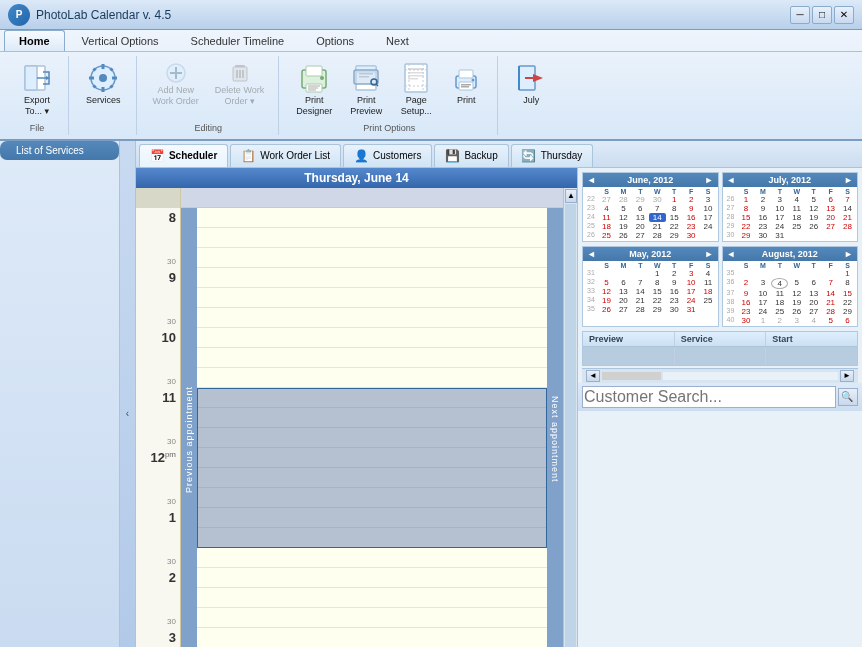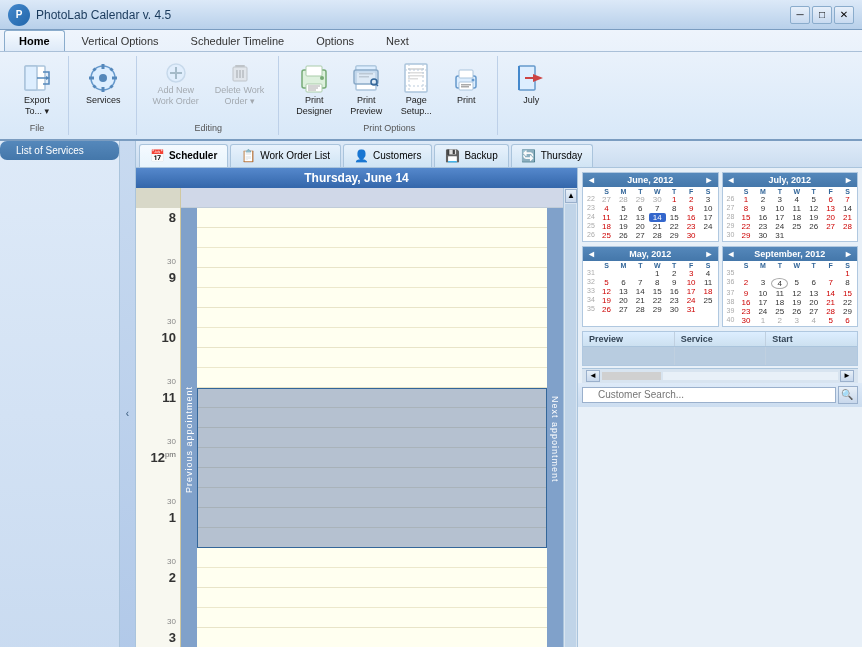--- a/index.html
+++ b/index.html
@@ -588,21 +588,21 @@
                 <div style="font-size:8px;color:#333;text-align:center;cursor:pointer;">30</div>
                 <div style="font-size:8px;color:#cc0000;text-align:center;cursor:pointer;">31</div>
                 <div></div>
               </div>
             </div>
           </div>
 
           <div style="flex:1;background:white;border:1px solid #b0c8e0;">
             <div style="background:linear-gradient(to bottom,#5588bb,#4477aa);color:white;display:flex;align-items:center;justify-content:space-between;padding:2px 4px;">
               <span style="cursor:pointer;font-size:9px;">◄</span>
-              <span style="font-size:9px;font-weight:bold;">September, 2012</span>
+              <span style="font-size:9px;font-weight:bold;">August, 2012</span>
               <span style="cursor:pointer;font-size:9px;">►</span>
             </div>
             <div style="padding:1px;">
               <div style="display:grid;grid-template-columns:14px repeat(7,1fr);">
                 <div style="font-size:7px;color:#aaa;text-align:center;"></div>
                 <div style="font-size:7px;color:#336699;text-align:center;font-weight:bold;">S</div>
                 <div style="font-size:7px;color:#336699;text-align:center;font-weight:bold;">M</div>
                 <div style="font-size:7px;color:#336699;text-align:center;font-weight:bold;">T</div>
                 <div style="font-size:7px;color:#336699;text-align:center;font-weight:bold;">W</div>
                 <div style="font-size:7px;color:#336699;text-align:center;font-weight:bold;">T</div>
@@ -681,19 +681,19 @@
         </div>
 
         <div style="display:flex;align-items:center;padding:1px 4px;gap:2px;background:#d8e4f0;border-top:1px solid #aac4dc;margin:0 4px;">
           <div style="width:14px;height:12px;background:linear-gradient(to bottom,#e8f0f8,#c8d8ec);border:1px solid #9ab0cc;display:flex;align-items:center;justify-content:center;font-size:8px;cursor:pointer;">◄</div>
           <div style="flex:1;height:8px;background:#d0d0d0;"></div>
           <div style="flex:3;height:8px;background:#e8f0f8;"></div>
           <div style="width:14px;height:12px;background:linear-gradient(to bottom,#e8f0f8,#c8d8ec);border:1px solid #9ab0cc;display:flex;align-items:center;justify-content:center;font-size:8px;cursor:pointer;">►</div>
         </div>
 
         <div style="display:flex;align-items:center;padding:3px 4px;background:linear-gradient(to bottom,#deeaf8,#ccddf0);gap:2px;">
-          <input type="text" style="flex: 1 1 0%; height: 16px; padding: 1px 15px; font-size: 10px; border: 1px solid rgb(154, 176, 204); background: white;" placeholder="Customer Search...">
+          <input type="text" style="flex: 1 1 0%; height: 22px; padding: 1px 1px; font-size: 16px; border: 1px solid rgb(154, 176, 204); background: white;" placeholder="Customer Search...">
           <div style="width:20px;height:18px;background:linear-gradient(to bottom,#e8f0f8,#c8d8ec);border:1px solid #9ab0cc;display:flex;align-items:center;justify-content:center;font-size:10px;cursor:pointer;">🔍</div>
         </div>
       </div>
     </div>
   </div>
 </div>
 
 </body></html>

